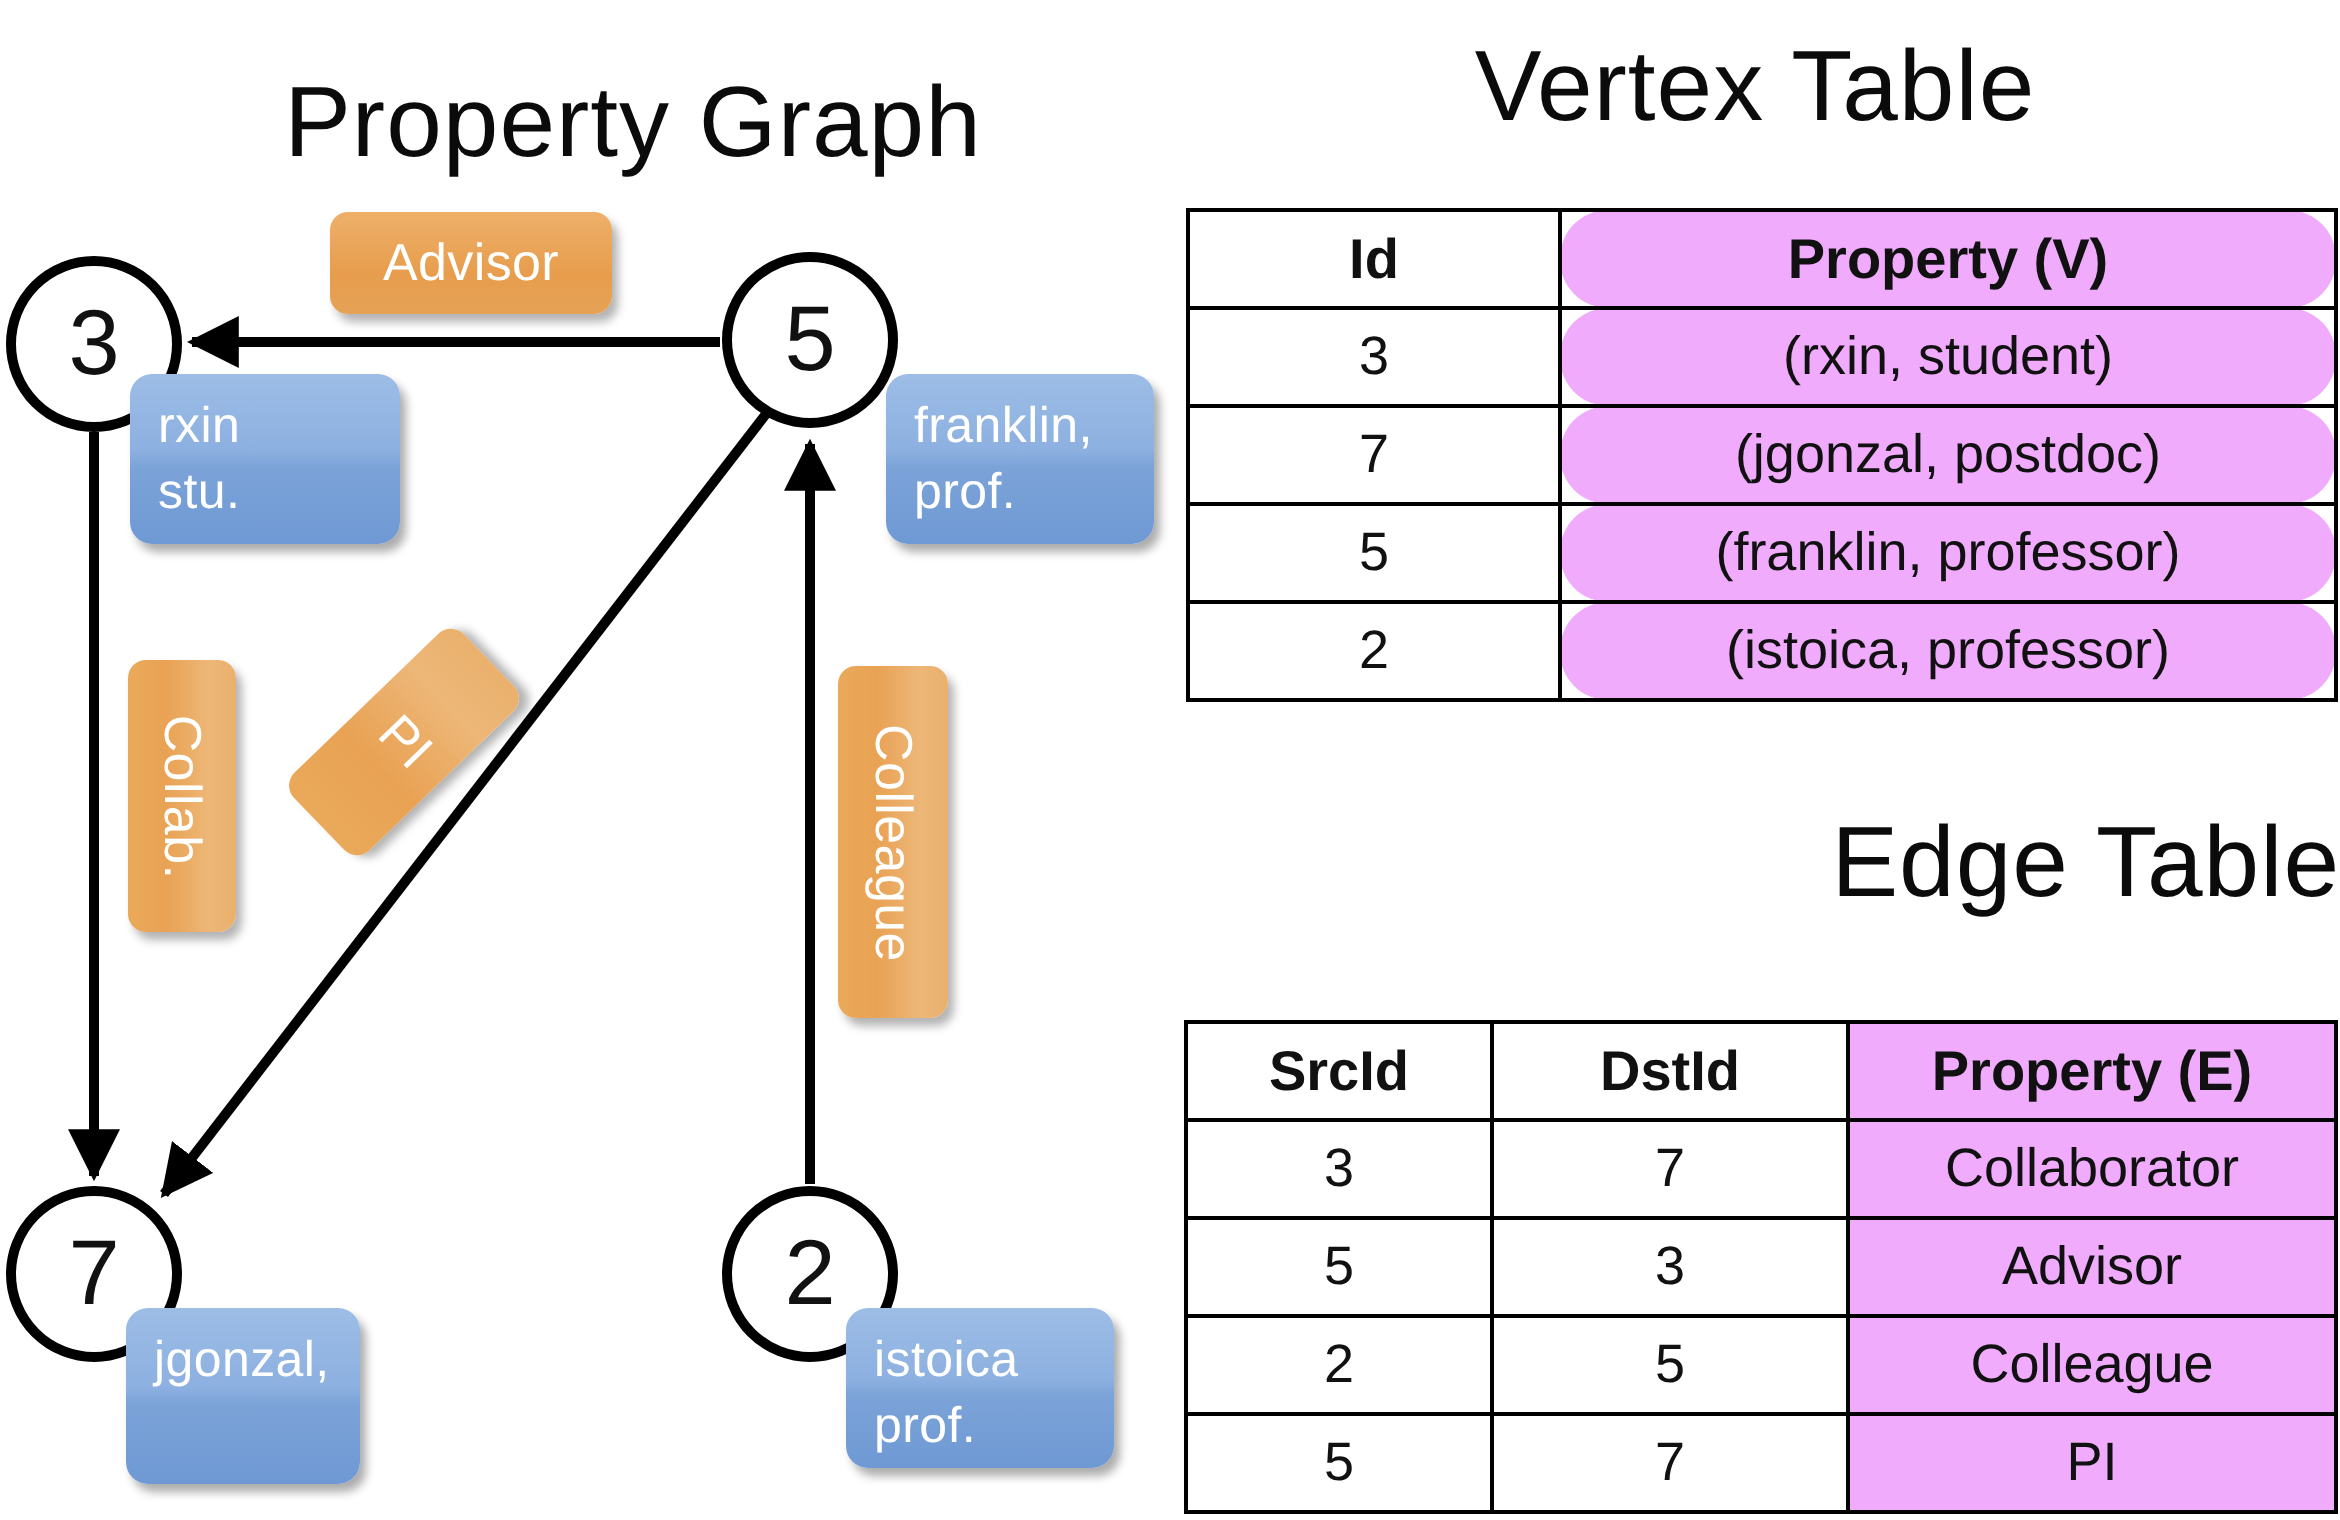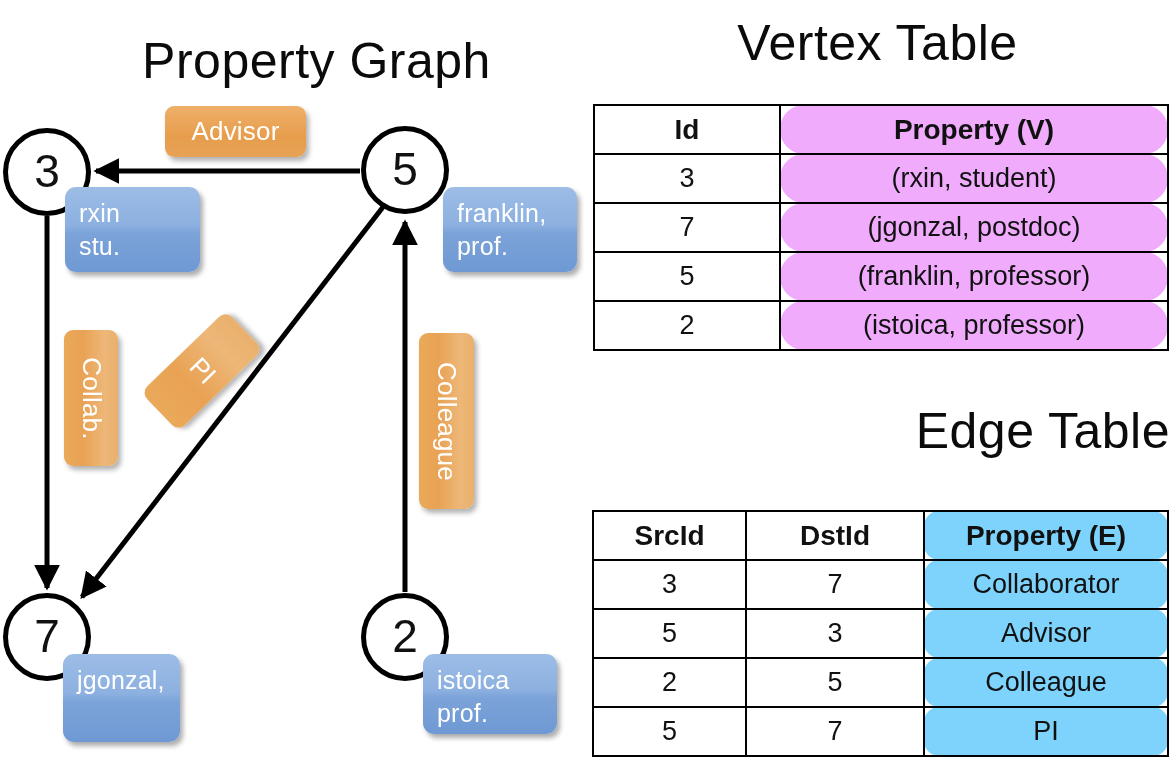--- a/index.html
+++ b/index.html
@@ -123,21 +123,21 @@
     color: #111;
     padding: 0;
     height: 47px;
     white-space: nowrap;
   }
   .data-table th {
     font-weight: 700;
     font-size: 28px;
   }
   .cell-blue { background: #f0abfc; border-radius: 24px; }
-  .cell-orange { background: #7dd3fc; border-radius: 15px; }
+  .cell-orange { background: #f0abfc; }
   .thick-left { border-left-width: 4px; }
 </style>
 </head>
 <body>
 
 <div id="title-property-graph" class="big-title">Property Graph</div>
 
 <div id="graph-panel">
 
   <svg id="graph-svg" viewBox="0 0 585 760" xmlns="http://www.w3.org/2000/svg">

